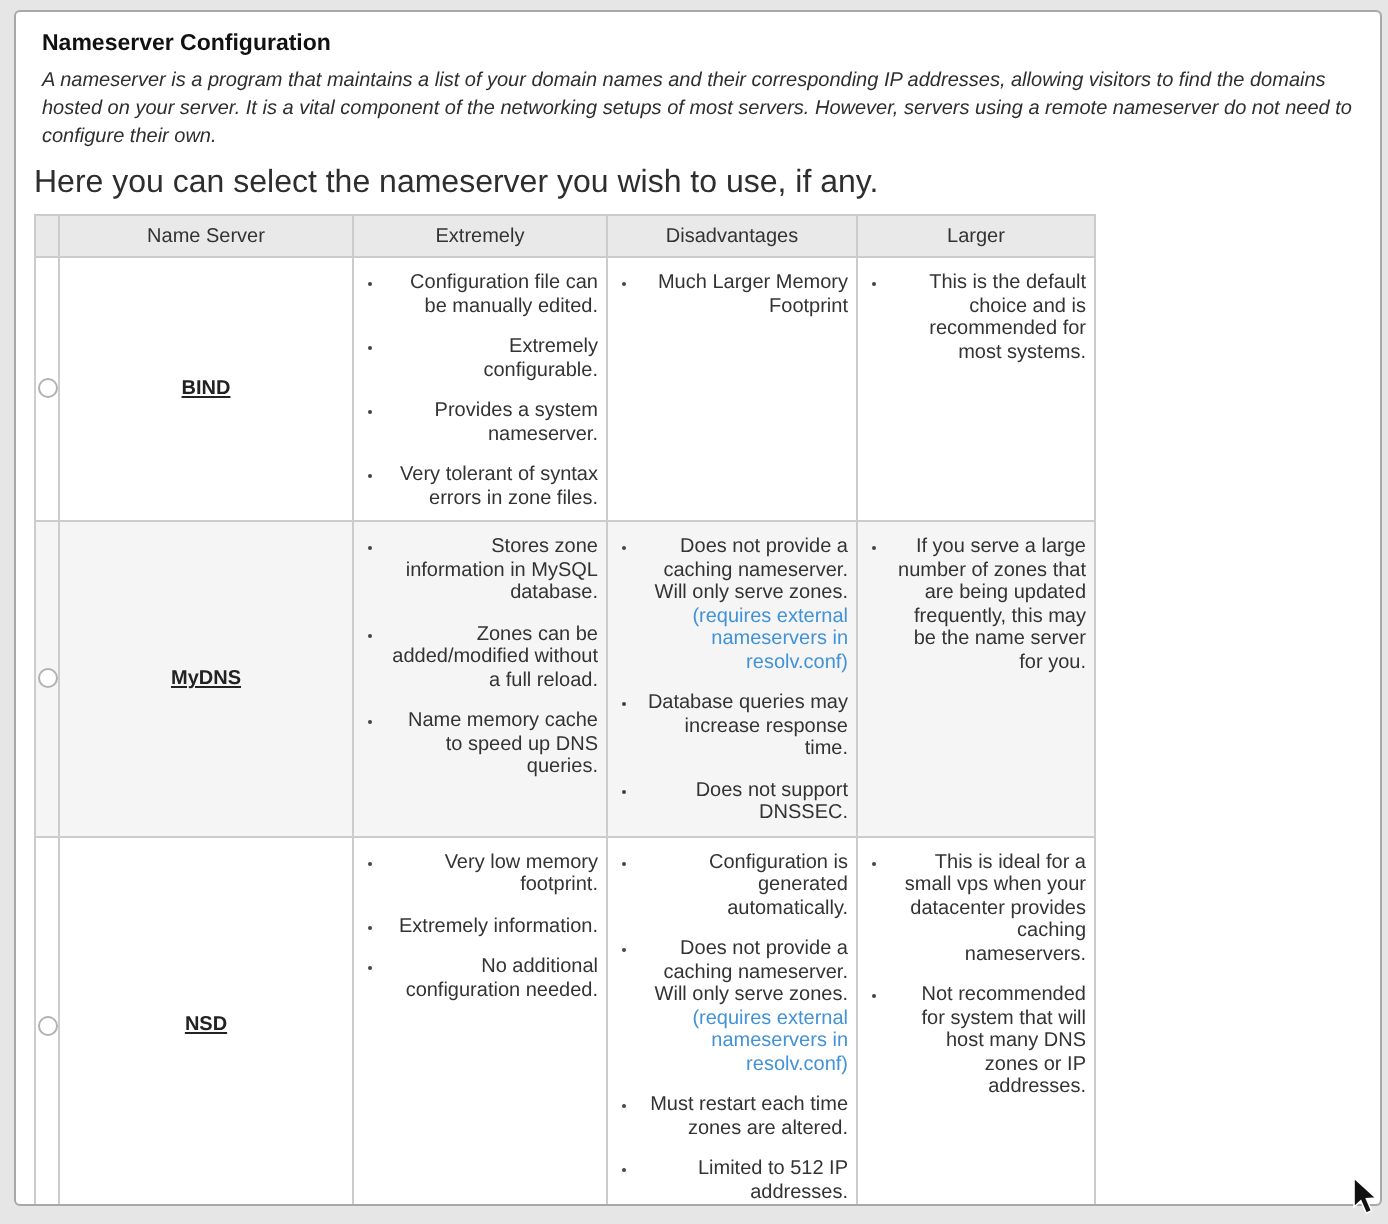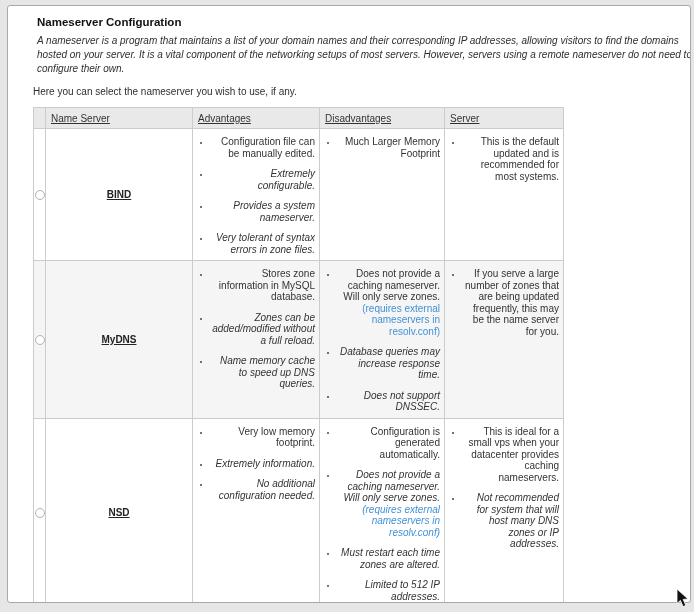--- a/index.html
+++ b/index.html
@@ -11,55 +11,55 @@
   html,body{margin:0;padding:0;}
   body{
     width:694px;height:612px;position:relative;overflow:hidden;
     background:var(--page-bg);
     font-family:"Liberation Sans","DejaVu Sans",sans-serif;
     color:var(--text);
   }
   .panel{
     position:absolute;left:7px;top:5px;width:684px;height:598px;
     background:var(--panel-bg);border:1px solid var(--panel-border);
-    border-radius:3px;padding:9px 9px 0 25px;overflow:hidden;
+    border-radius:3px;padding:9px 9px 0 9px;overflow:hidden;
   }
   .page-title{
     font-size:11.5px;font-weight:bold;color:#111;
     margin:1px 0 6px 4px;
   }
   .page-desc{
     font-size:10px;font-style:italic;color:#2e2e2e;
     line-height:14px;margin:0 0 9px 4px;width:660px;
   }
   .page-instruction{
-    font-size:10px;color:#2e2e2e;margin:0 0 9px 0;line-height:13px;
+    font-size:16px;color:#2e2e2e;margin:0 0 9px 0;line-height:13px;
   }
   table.ns-table{
     border-collapse:collapse;table-layout:fixed;width:530px;
     font-size:10px;color:var(--text);
   }
   .ns-table th,.ns-table td{border:1px solid var(--table-border);}
   .ns-table thead th{
-    background:var(--header-bg);font-weight:normal;text-align:left;
-    height:21px;padding:3px 5px;color:#333;font-size:10px;text-decoration:underline;
+    background:var(--header-bg);font-weight:normal;text-align:center;
+    height:21px;padding:3px 5px;color:#333;font-size:10px;
   }
   .ns-table tbody td{vertical-align:top;padding:7px 4px 5px 5px;}
   .ns-table tbody td.radio-cell,
   .ns-table tbody td.name-cell{vertical-align:middle;text-align:center;padding:0;}
   .ns-table tbody tr:nth-child(even) td{background:var(--row-alt-bg);}
   .ns-table tbody tr:nth-child(1) td{height:117px;}
   .ns-table tbody tr:nth-child(2) td{height:133px;}
   .ns-table tbody tr:nth-child(3) td{height:177px;}
   .ns-table tbody tr:nth-child(4) td{height:70px;}
   .name-cell{font-weight:bold;color:#222;font-size:10px;text-decoration:underline;}
   .cell-list{margin:0;padding:0 0 0 13px;list-style:disc outside;}
   .cell-list li{line-height:11.5px;padding-left:1px;text-align:right;}
   .cell-list li::marker{font-size:8px;color:#444;}
-  .cell-list li + li{margin-top:9px;font-style:italic;}
+  .cell-list li + li{margin-top:9px;}
   .cell-link{color:var(--link);text-decoration:none;cursor:pointer;}
   .radio{
     display:inline-block;width:10px;height:10px;border-radius:50%;
     border:1px solid #b2b2b2;background:#fff;cursor:pointer;vertical-align:middle;
   }
   .mouse-cursor{position:absolute;left:676px;top:589px;width:16px;height:20px;}
 </style>
 </head>
 <body>
 
@@ -73,23 +73,23 @@
       <col style="width:12px">
         <col style="width:147px">
         <col style="width:127px">
       <col style="width:125px">
         <col style="width:119px">
     </colgroup>
     <thead>
       <tr>
         <th></th>
         <th>Name Server</th>
-        <th>Advantages</th>
+        <th>Extremely</th>
         <th>Disadvantages</th>
-        <th>Server</th>
+        <th>Larger</th>
       </tr>
     </thead>
     <tbody id="table-body">
         <tr>
     <td class="radio-cell">
       <span class="radio"></span>
     </td>
     <td class="name-cell">BIND</td>
     <td>
       <ul class="cell-list adv">
@@ -99,21 +99,21 @@
               <li>Very tolerant of syntax errors in zone files.</li>
             </ul>
     </td>
     <td>
       <ul class="cell-list dis">
               <li>Much Larger Memory Footprint</li>
             </ul>
     </td>
     <td>
       <ul class="cell-list notes">
-              <li>This is the default updated and is recommended for most systems.</li>
+              <li>This is the default choice and is recommended for most systems.</li>
             </ul>
     </td>
   </tr>
         <tr>
     <td class="radio-cell">
       <span class="radio"></span>
     </td>
     <td class="name-cell">MyDNS</td>
     <td>
       <ul class="cell-list adv">

